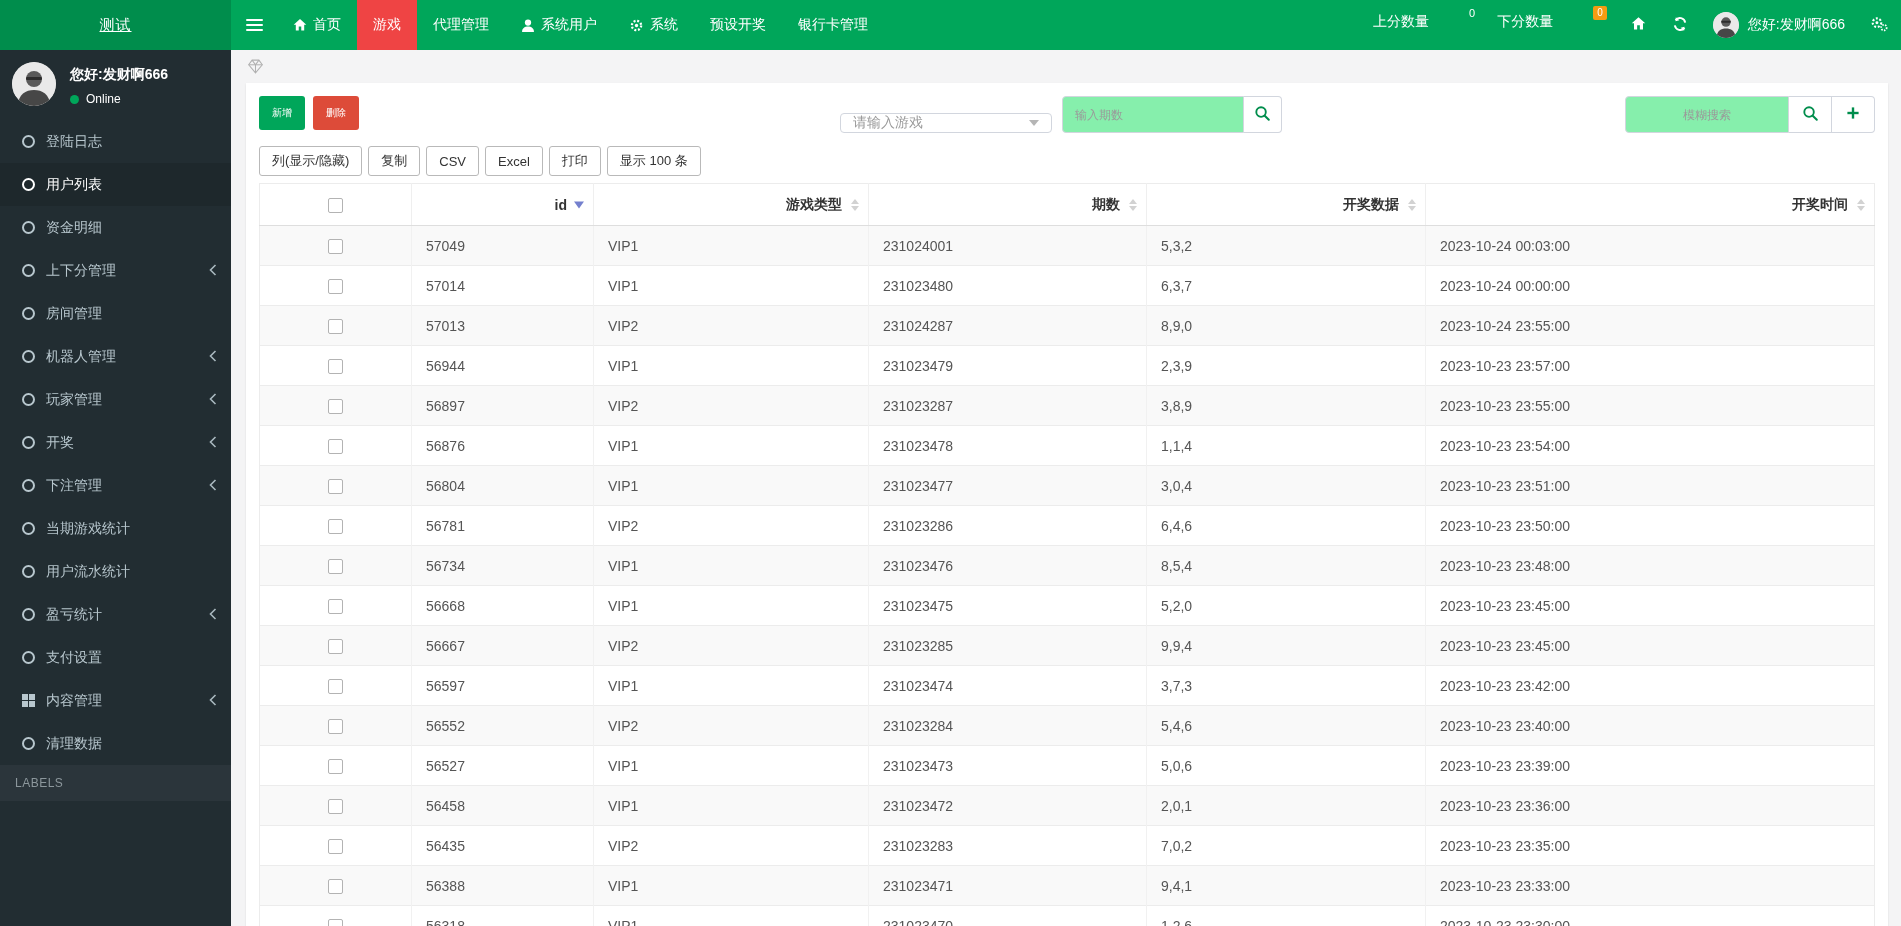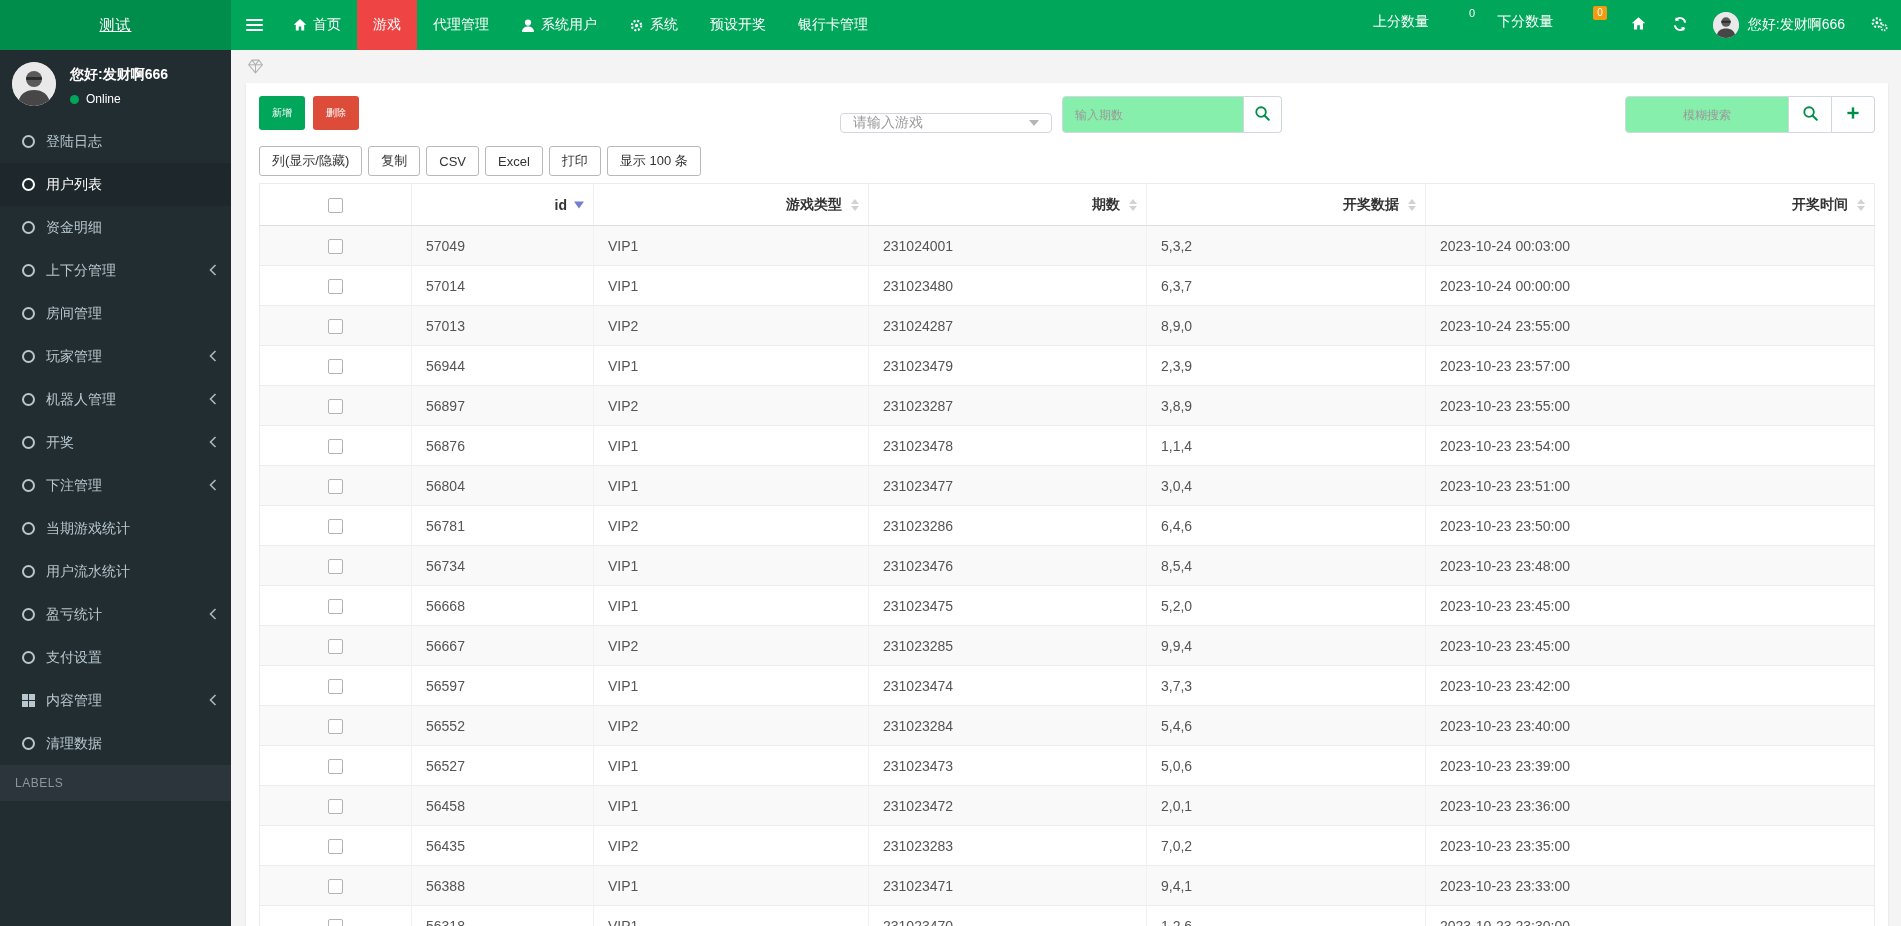--- a/index.html
+++ b/index.html
@@ -221,28 +221,28 @@
         <span><svg class="chev" width="8" height="12" viewBox="0 0 8 12" fill="none">
             <polyline points="6.5,1 1.5,6 6.5,11" stroke="currentColor" stroke-width="1.6"></polyline>
           </svg></span>
       </li>
       <li class="side-item">
         <span class="ring"></span>
         <span class="side-label">房间管理</span>
       </li>
       <li class="side-item">
         <span class="ring"></span>
+        <span class="side-label">机器人管理</span>
+        <span><svg class="chev" width="8" height="12" viewBox="0 0 8 12" fill="none">
+            <polyline points="6.5,1 1.5,6 6.5,11" stroke="currentColor" stroke-width="1.6"></polyline>
+          </svg></span>
+      </li>
+      <li class="side-item">
+        <span class="ring"></span>
         <span class="side-label">玩家管理</span>
-        <span><svg class="chev" width="8" height="12" viewBox="0 0 8 12" fill="none">
-            <polyline points="6.5,1 1.5,6 6.5,11" stroke="currentColor" stroke-width="1.6"></polyline>
-          </svg></span>
-      </li>
-      <li class="side-item">
-        <span class="ring"></span>
-        <span class="side-label">机器人管理</span>
         <span><svg class="chev" width="8" height="12" viewBox="0 0 8 12" fill="none">
             <polyline points="6.5,1 1.5,6 6.5,11" stroke="currentColor" stroke-width="1.6"></polyline>
           </svg></span>
       </li>
       <li class="side-item">
         <span class="ring"></span>
         <span class="side-label">开奖</span>
         <span><svg class="chev" width="8" height="12" viewBox="0 0 8 12" fill="none">
             <polyline points="6.5,1 1.5,6 6.5,11" stroke="currentColor" stroke-width="1.6"></polyline>
           </svg></span>

